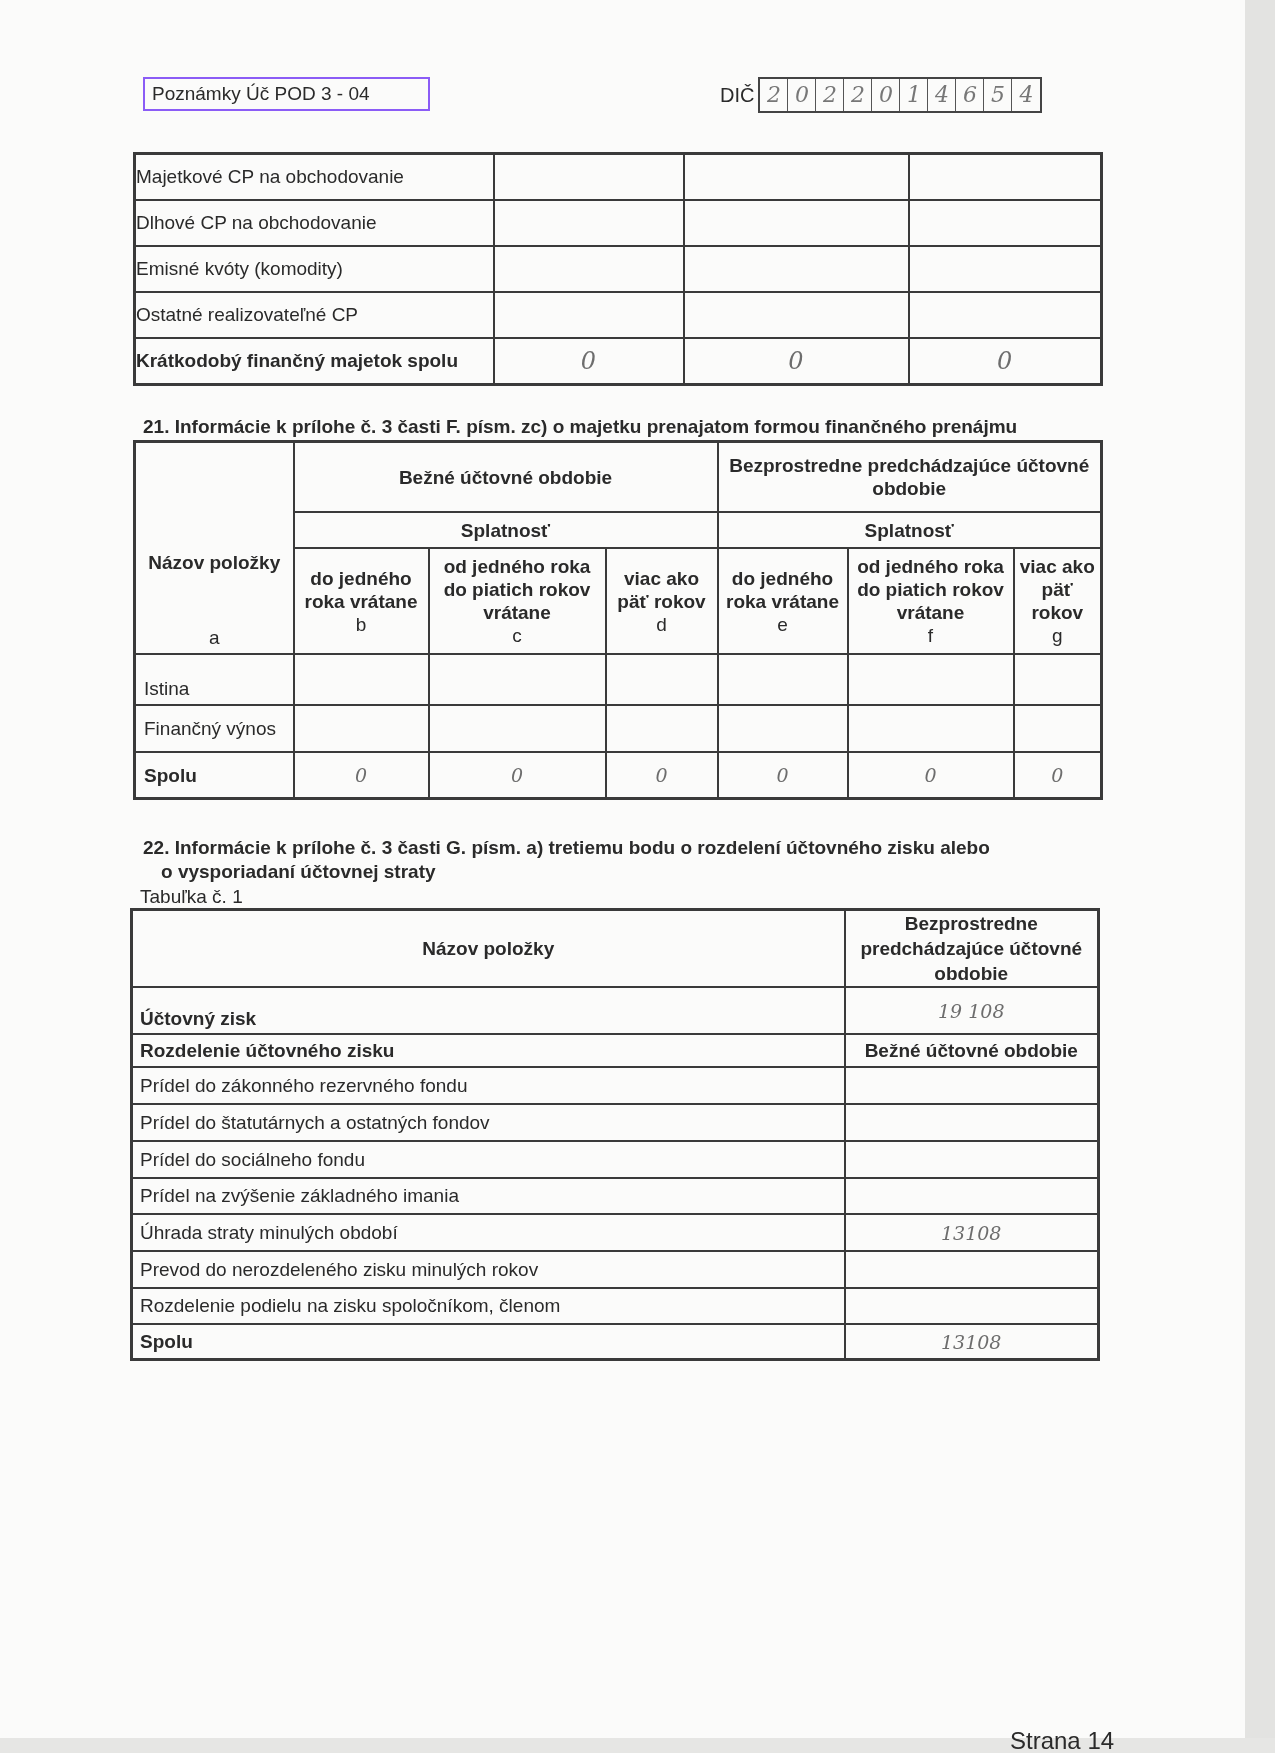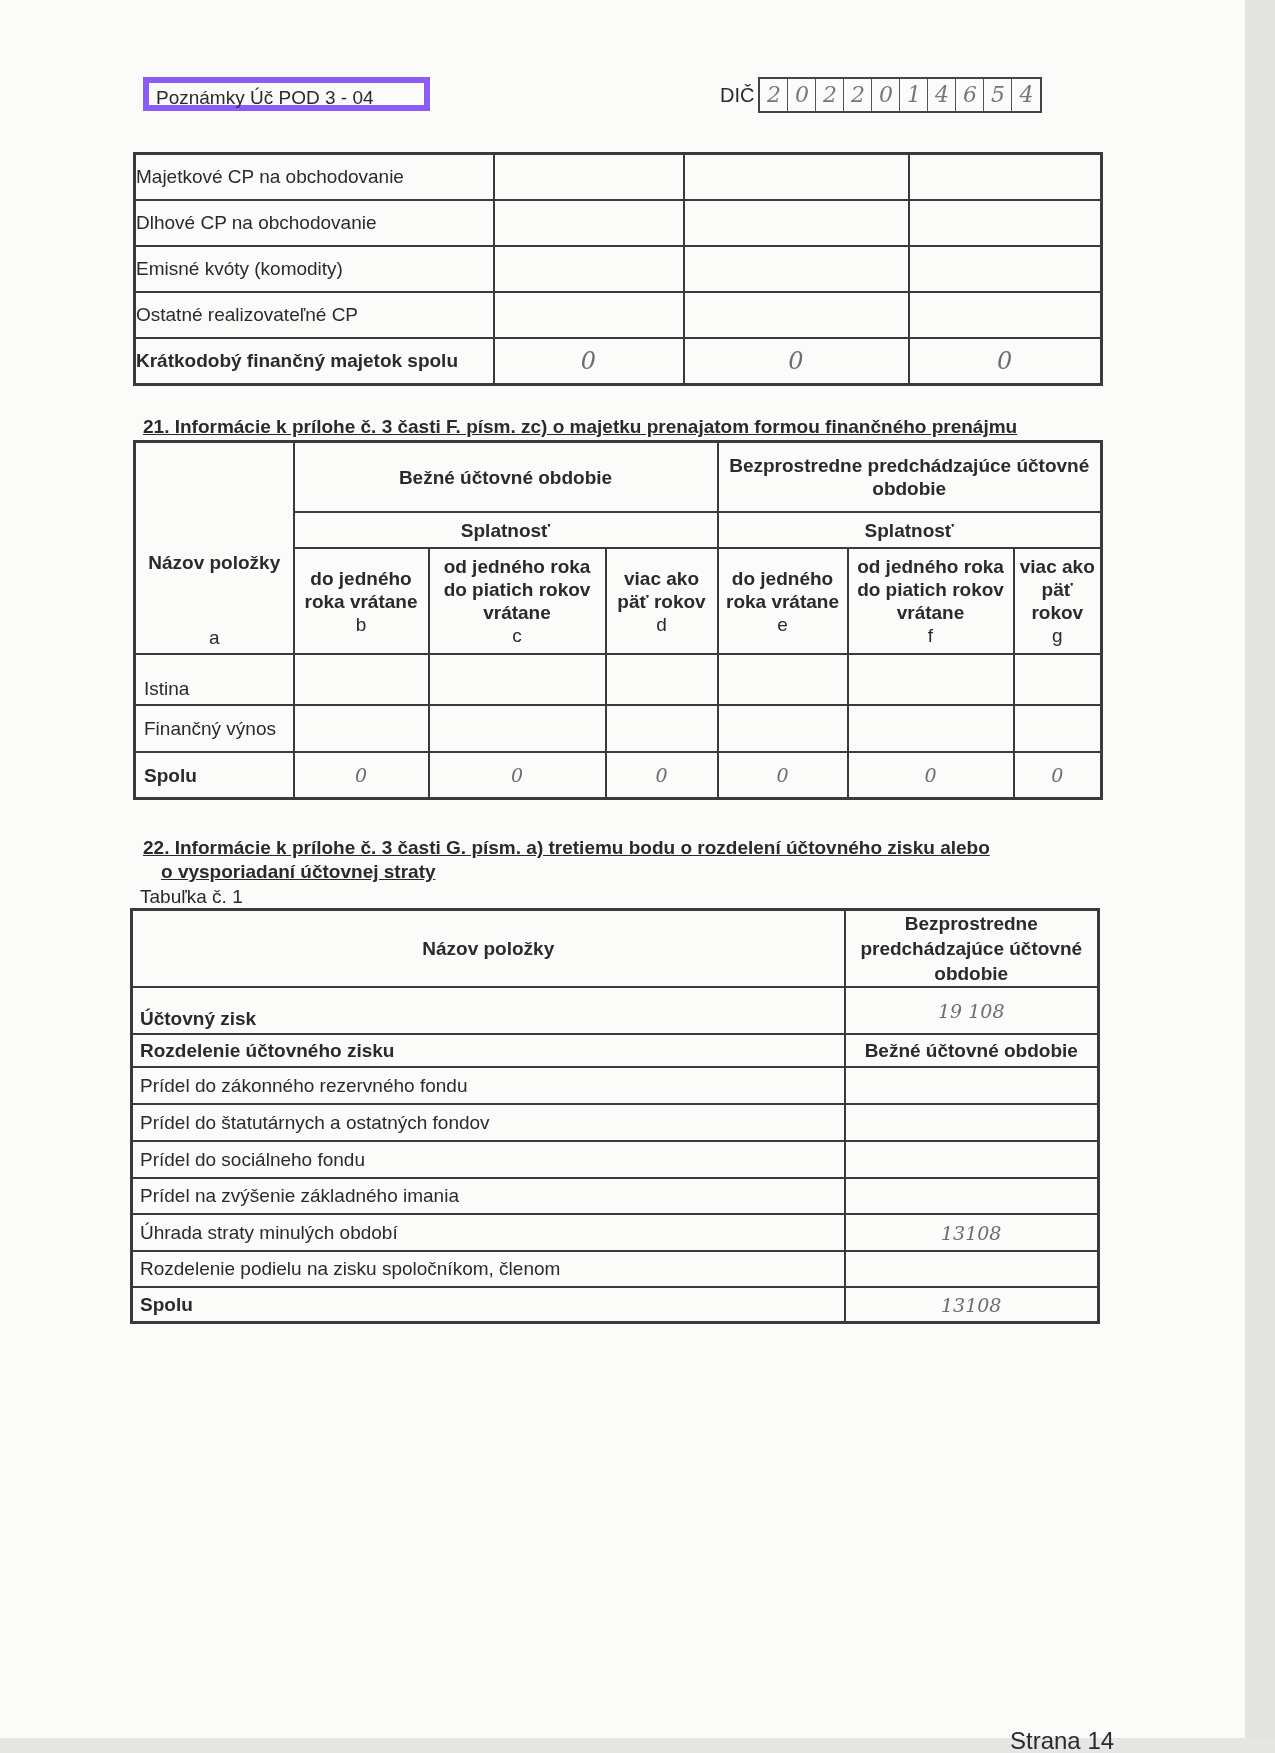--- a/index.html
+++ b/index.html
@@ -11,21 +11,21 @@
   }
   .page {
     position: absolute; left: 0; top: 0; width: 1245px; height: 1738px;
     background: #fbfbfa;
   }
   .edge-right { position: absolute; left: 1245px; top: 0; width: 30px; height: 1753px; background: #e3e3e1; }
   .edge-bottom { position: absolute; left: 0; top: 1738px; width: 1275px; height: 15px; background: #e6e6e4; }
 
   .hdr-box {
     position: absolute; left: 143px; top: 77px; width: 287px; height: 34px;
-    border: 6px solid #8b5cf6; box-sizing: border-box;
+    border: 2px solid #8b5cf6; box-sizing: border-box;
     font-size: 19px; line-height: 30px; padding-left: 7px;
     font-stretch: condensed;
   }
   .dic { position: absolute; left: 720px; top: 77px; height: 36px; display: flex; align-items: center; }
   .dic-label { font-size: 20px; margin-right: 4px; }
   .dic-boxes { display: flex; border: 2px solid #444; height: 32px; }
   .dic-box {
     width: 28px; height: 32px; border-right: 1.5px solid #555; box-sizing: border-box;
     font-family: "DejaVu Serif", serif; font-style: italic; color: #777;
     font-size: 22px; text-align: center; line-height: 32px;
@@ -35,21 +35,21 @@
   table { border-collapse: collapse; position: absolute; table-layout: fixed; }
   td { border: 2px solid #3a3a3a; padding: 0; font-size: 19px; vertical-align: middle; }
   .hand { font-family: "DejaVu Serif", serif; font-style: italic; color: #6d6d6d; font-size: 24px; text-align: center; }
 
   
   #t1 { left: 133px; top: 152px; width: 967px; border: 3px solid #3a3a3a; }
   #t1 td { height: 44px; padding-left: 0; }
   #t1 td.v { padding-left: 0; }
   .bold { font-weight: bold; }
 
-  .sec-title { position: absolute; font-size: 19px; font-weight: bold; text-decoration: underline; }
+  .sec-title { position: absolute; font-size: 19px; font-weight: bold; }
   #s21 { left: 143px; top: 416px; }
   #s22 { left: 143px; top: 836px; width: 960px; line-height: 24px; text-align: justify; }
   #s22 .l2 { padding-left: 18px; }
   #tab-label { position: absolute; left: 140px; top: 886px; font-size: 19px; }
 
   
   #t2 { left: 133px; top: 440px; width: 967px; border: 3px solid #3a3a3a; }
   #t2 td { text-align: center; font-weight: bold; font-size: 19px; line-height: 23px; }
   #t2 td.plain { font-weight: normal; }
   #t2 td.lbl { text-align: left; padding-left: 8px; font-weight: normal; margin-top: 41px; }
@@ -231,20 +231,24 @@
   </tr>
   <tr>
     <td style="height:34px">Prídel na zvýšenie základného imania</td>
     <td class="v hand"></td>
   </tr>
   <tr>
     <td style="height:35px">Úhrada straty minulých období</td>
     <td class="v hand">13108</td>
   </tr>
   <tr>
+    <td style="height:35px">Prevod do nerozdeleného zisku minulých rokov</td>
+    <td class="v hand"></td>
+  </tr>
+  <tr>
     <td style="height:34px">Rozdelenie podielu na zisku spoločníkom, členom</td>
     <td class="v hand"></td>
   </tr>
   <tr>
     <td class="bold" style="height:33px">Spolu</td>
     <td class="v hand">13108</td>
   </tr>
 </tbody>
   </table>
 

